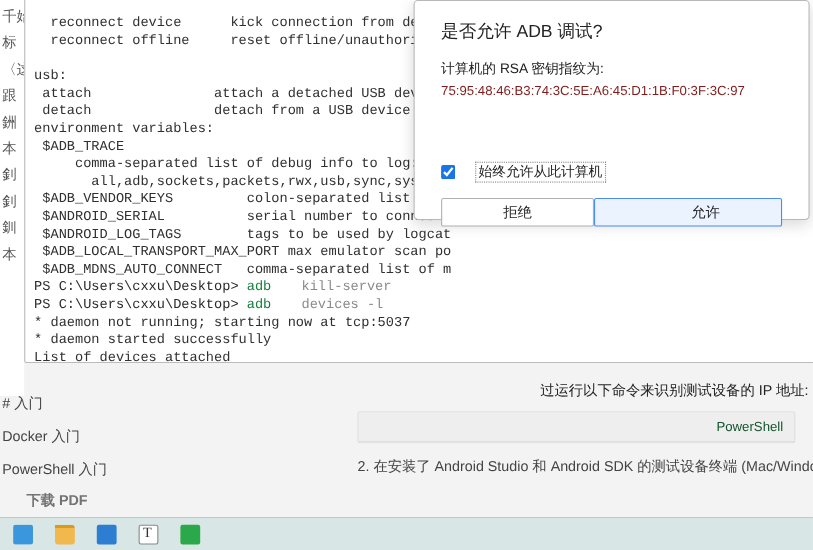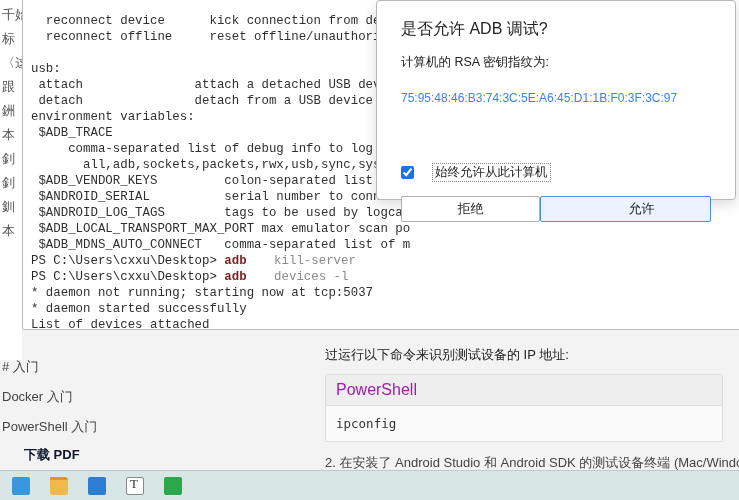--- a/index.html
+++ b/index.html
@@ -23,21 +23,21 @@
     border-radius: 2px;
     font-family: Consolas, "Courier New", monospace;
     font-size: 12.4px;
     line-height: 16px;
     color: #303030;
     padding: 4px 8px;
     white-space: pre;
     overflow: hidden;
   }
   .term .prompt { color: #2a2a2a; }
-  .term .cmd-yellow { color: #7f1d1d; font-weight: bold; }
+  .term .cmd-yellow { color: #15803d; }
   .term .cmd-gray { color: #8a8a8a; margin-left: 20px; }
 
   
   .left-strip {
     position: absolute;
     left: 0; top: 0;
     width: 22px; height: 360px;
     background: #fff;
     color: #555;
     font-size: 13px;
@@ -52,22 +52,22 @@
     position: absolute;
     left: 376px; top: 0;
     width: 360px; height: 200px;
     background: #fff;
     border: 1px solid #b8b8b8;
     box-shadow: 0 4px 14px rgba(0,0,0,0.15);
     border-radius: 4px;
     padding: 18px 24px 16px 24px;
   }
   .dialog-title { font-size: 16px; color: #222; margin-bottom: 14px; }
-  .dialog-sub { font-size: 12.5px; color: #222; margin-bottom: 20px; }
-  .dialog-fp { font-size: 12px; color: #3b82f6; margin-bottom: 58px; word-break: break-all; }
+  .dialog-sub { font-size: 12.5px; color: #222; margin-bottom: 4px; }
+  .dialog-fp { font-size: 12px; color: #7f1d1d; margin-bottom: 58px; word-break: break-all; }
   .dialog-check { display: flex; align-items: center; gap: 18px; margin-bottom: 14px; }
   .dialog-check input { width: 13px; height: 13px; accent-color: #1a73e8; }
   .dialog-check label {
     font-size: 12.5px; color: #222;
     border: 1px dotted #888; padding: 0 2px;
   }
   .dialog-btns { display: flex; }
   .dialog-btns button {
     flex: 1; height: 26px;
     font-size: 13px;
@@ -85,41 +85,42 @@
 
   
   .docs-left {
     position: absolute;
     left: 0; top: 352px;
     width: 310px;
     font-size: 13px;
     color: #444;
   }
   .docs-left .item { padding: 6px 0 6px 2px; }
-  .docs-left .dl { font-weight: 600; color: #0f172a; padding-top: 4px; padding-left: 24px; }
+  .docs-left .dl { font-weight: 600; color: #737373; padding-top: 4px; padding-left: 24px; }
 
   .docs-right {
     position: absolute;
     left: 325px; top: 340px;
     width: 410px;
     font-size: 13px;
     color: #222;
+    text-align: right;
   }
   .docs-right .lead { padding: 6px 0 10px 0; }
   .codebox {
     border: 1px solid #ddd;
     border-radius: 2px;
     overflow: hidden;
     width: 398px;
   }
   .codebox .tab {
     background: #eee;
     padding: 6px 10px;
-    font-size: 16px;
-    color: #a21caf;
+    font-size: 12px;
+    color: #14532d;
     border-bottom: 1px solid #ddd;
   }
   .codebox .code {
     background: #fafafa;
     padding: 10px 10px;
     font-family: Consolas, monospace;
     font-size: 12.5px;
     color: #333;
   }
   .docs-right .step2 { padding-top: 12px; color: #444; font-size: 13px; white-space: nowrap; }
@@ -210,21 +211,20 @@
   <div class="item"># 入门</div>
   <div class="item">Docker 入门</div>
   <div class="item">PowerShell 入门</div>
   <div class="item dl">下载 PDF</div>
 </div>
 
 <div class="docs-right">
   <div class="lead">过运行以下命令来识别测试设备的 IP 地址:</div>
   <div class="codebox">
     <div class="tab">PowerShell</div>
-    <div class="code">ipconfig</div>
   </div>
   <div class="step2">2. 在安装了 Android Studio 和 Android SDK 的测试设备终端 (Mac/Window</div>
 </div>
 
 <div class="taskbar">
   <span class="tb-icon ic-win"></span>
   <span class="tb-icon ic-folder"></span>
   <span class="tb-icon ic-app1"></span>
   <span class="tb-icon ic-text"></span>
   <span class="tb-icon ic-green"></span>

